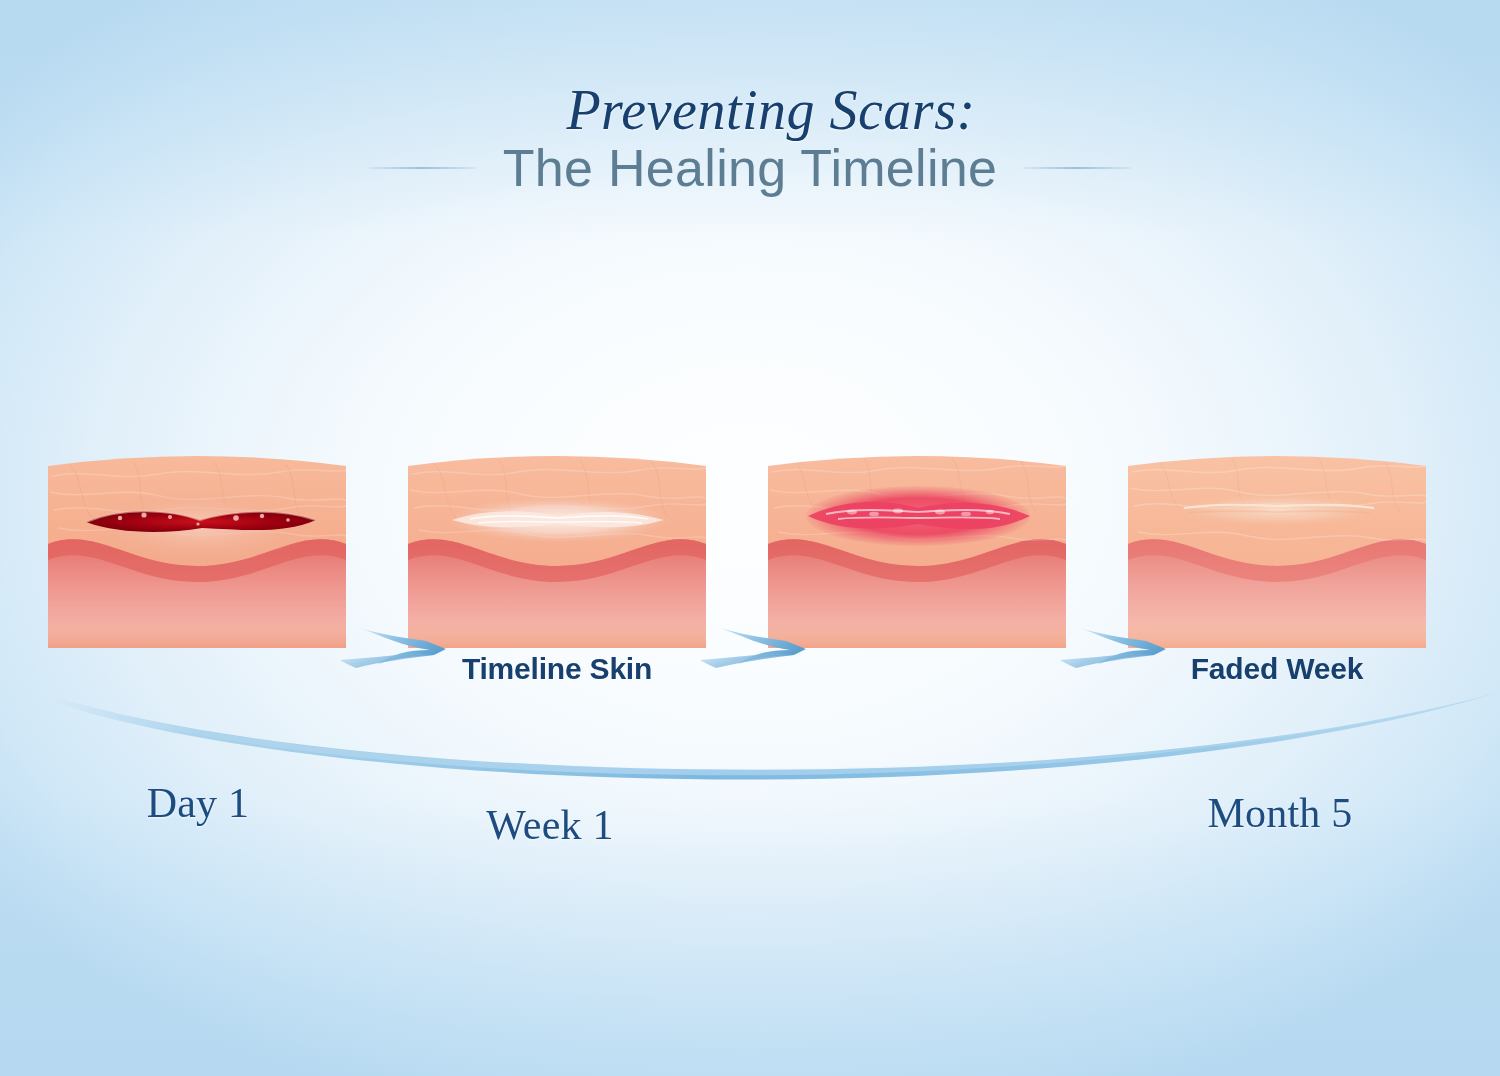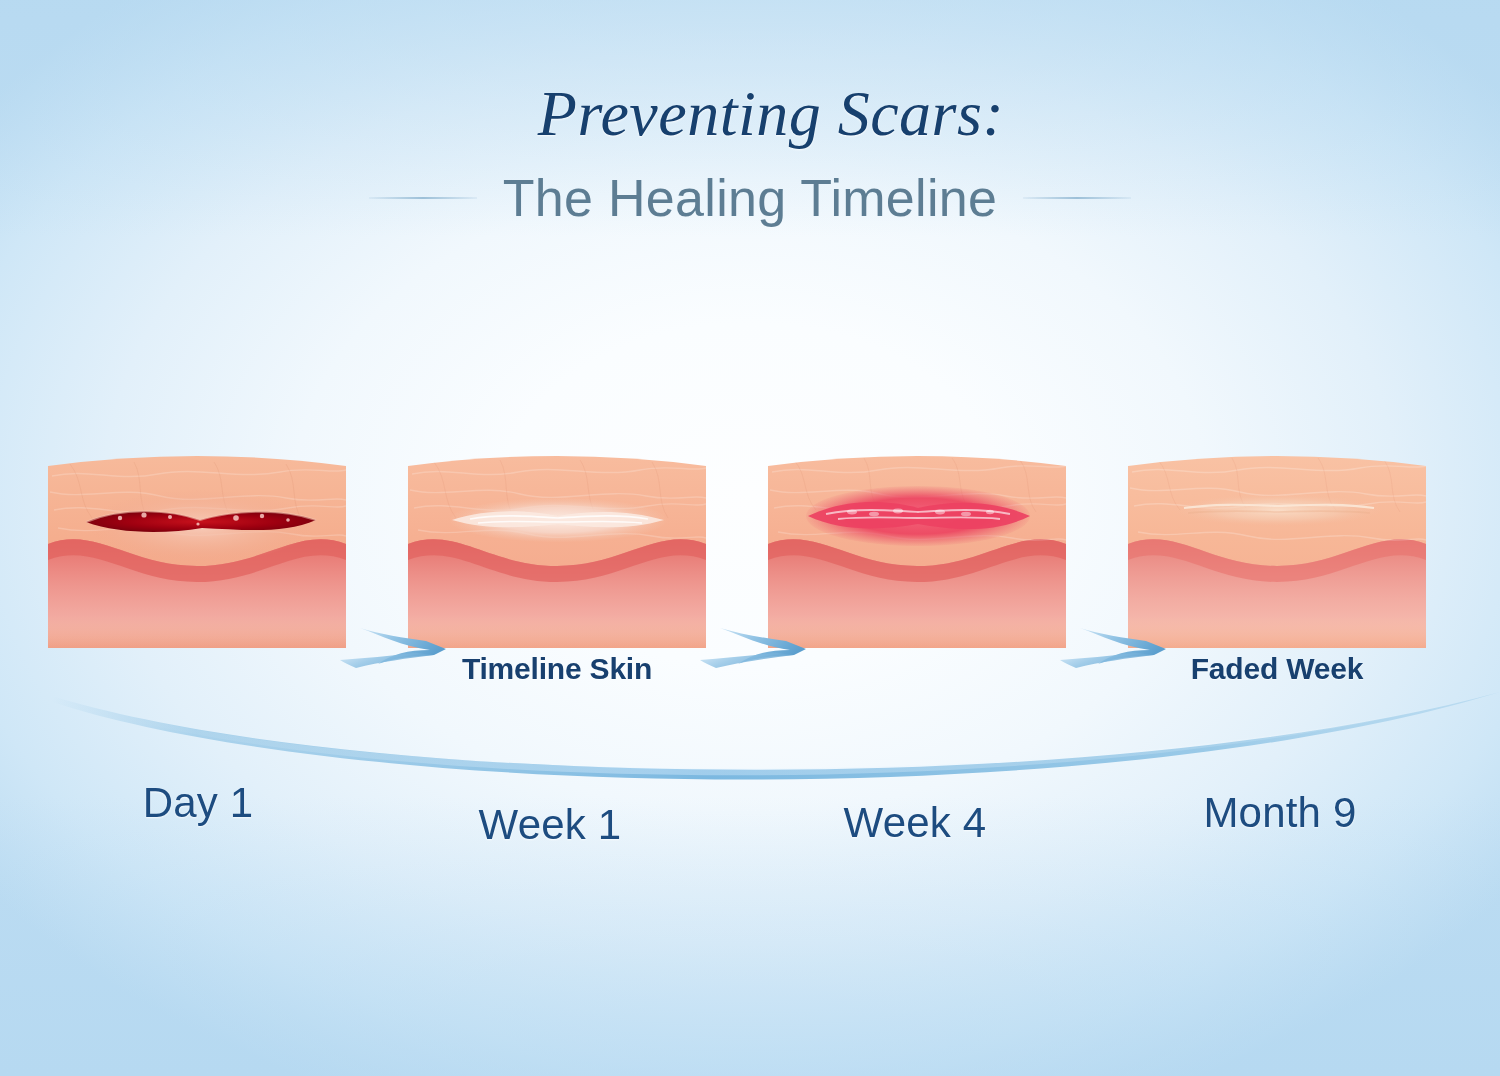--- a/index.html
+++ b/index.html
@@ -32,33 +32,32 @@
   #titleBlock {
     position: absolute;
     left: 0; right: 0;
     top: 82px;
     text-align: center;
   }
   #mainTitle {
     font-family: "Liberation Serif", "DejaVu Serif", serif;
     font-style: italic;
     font-weight: 400;
-    font-size: 64px;
+    font-size: 56px;
     line-height: 1.0;
     letter-spacing: 0.5px;
     color: #17406e;
     text-shadow: 0 1px 2px rgba(255,255,255,0.85);
     padding-left: 42px;
   }
   #subRow {
     display: flex;
     align-items: center;
     justify-content: center;
     gap: 26px;
-    margin-top: 22px;
   }
   .subrule {
     height: 2px;
     width: 108px;
     background: linear-gradient(to right, rgba(150,186,214,0.15), #9dc0d8, rgba(150,186,214,0.15));
   }
   #subTitle {
     font-family: "Liberation Sans", sans-serif;
     font-weight: 400;
     font-size: 52px;
@@ -119,21 +118,21 @@
   .arrow.a0 { left: 338px; }
   .arrow.a1 { left: 698px; }
   .arrow.a2 { left: 1058px; }
   .arrow svg { display: block; width: 120px; height: 80px; }
 
   
   .timeLabel {
     position: absolute;
     width: 300px;
     text-align: center;
-    font-family: Liberation Sans, sans-serif;
+    font-family: Liberation Serif, serif;
     font-weight: 400;
     font-size: 42px;
     color: #1d4c80;
     letter-spacing: 0.2px;
     text-shadow: 0 1px 2px rgba(255,255,255,0.75);
   }
   .timeLabel.t0 { left: 48px;   top: 779px; }
   .timeLabel.t1 { left: 400px;  top: 801px; }
   .timeLabel.t2 { left: 765px;  top: 799px; }
   .timeLabel.t3 { left: 1130px; top: 789px; }
@@ -442,16 +441,15 @@
     </defs>
 
     <path d="M52,56 C360,150 1100,160 1500,52
              C1108,172 362,162 52,62 Z" fill="url(#arcGrad)"></path>
     <path d="M120,74 C420,146 1060,152 1460,62
              C1064,160 424,154 120,78 Z" fill="url(#arcGradHi)" opacity="0.5"></path>
   </svg>
 
   <div class="timeLabel t0">Day 1</div>
   <div class="timeLabel t1">Week 1</div>
-  <div class="timeLabel t2">Week 4</div>
-  <div class="timeLabel t3">Month 9</div>
+  <div class="timeLabel t3">Month 5</div>
 
 </div>
 
 </body></html>

